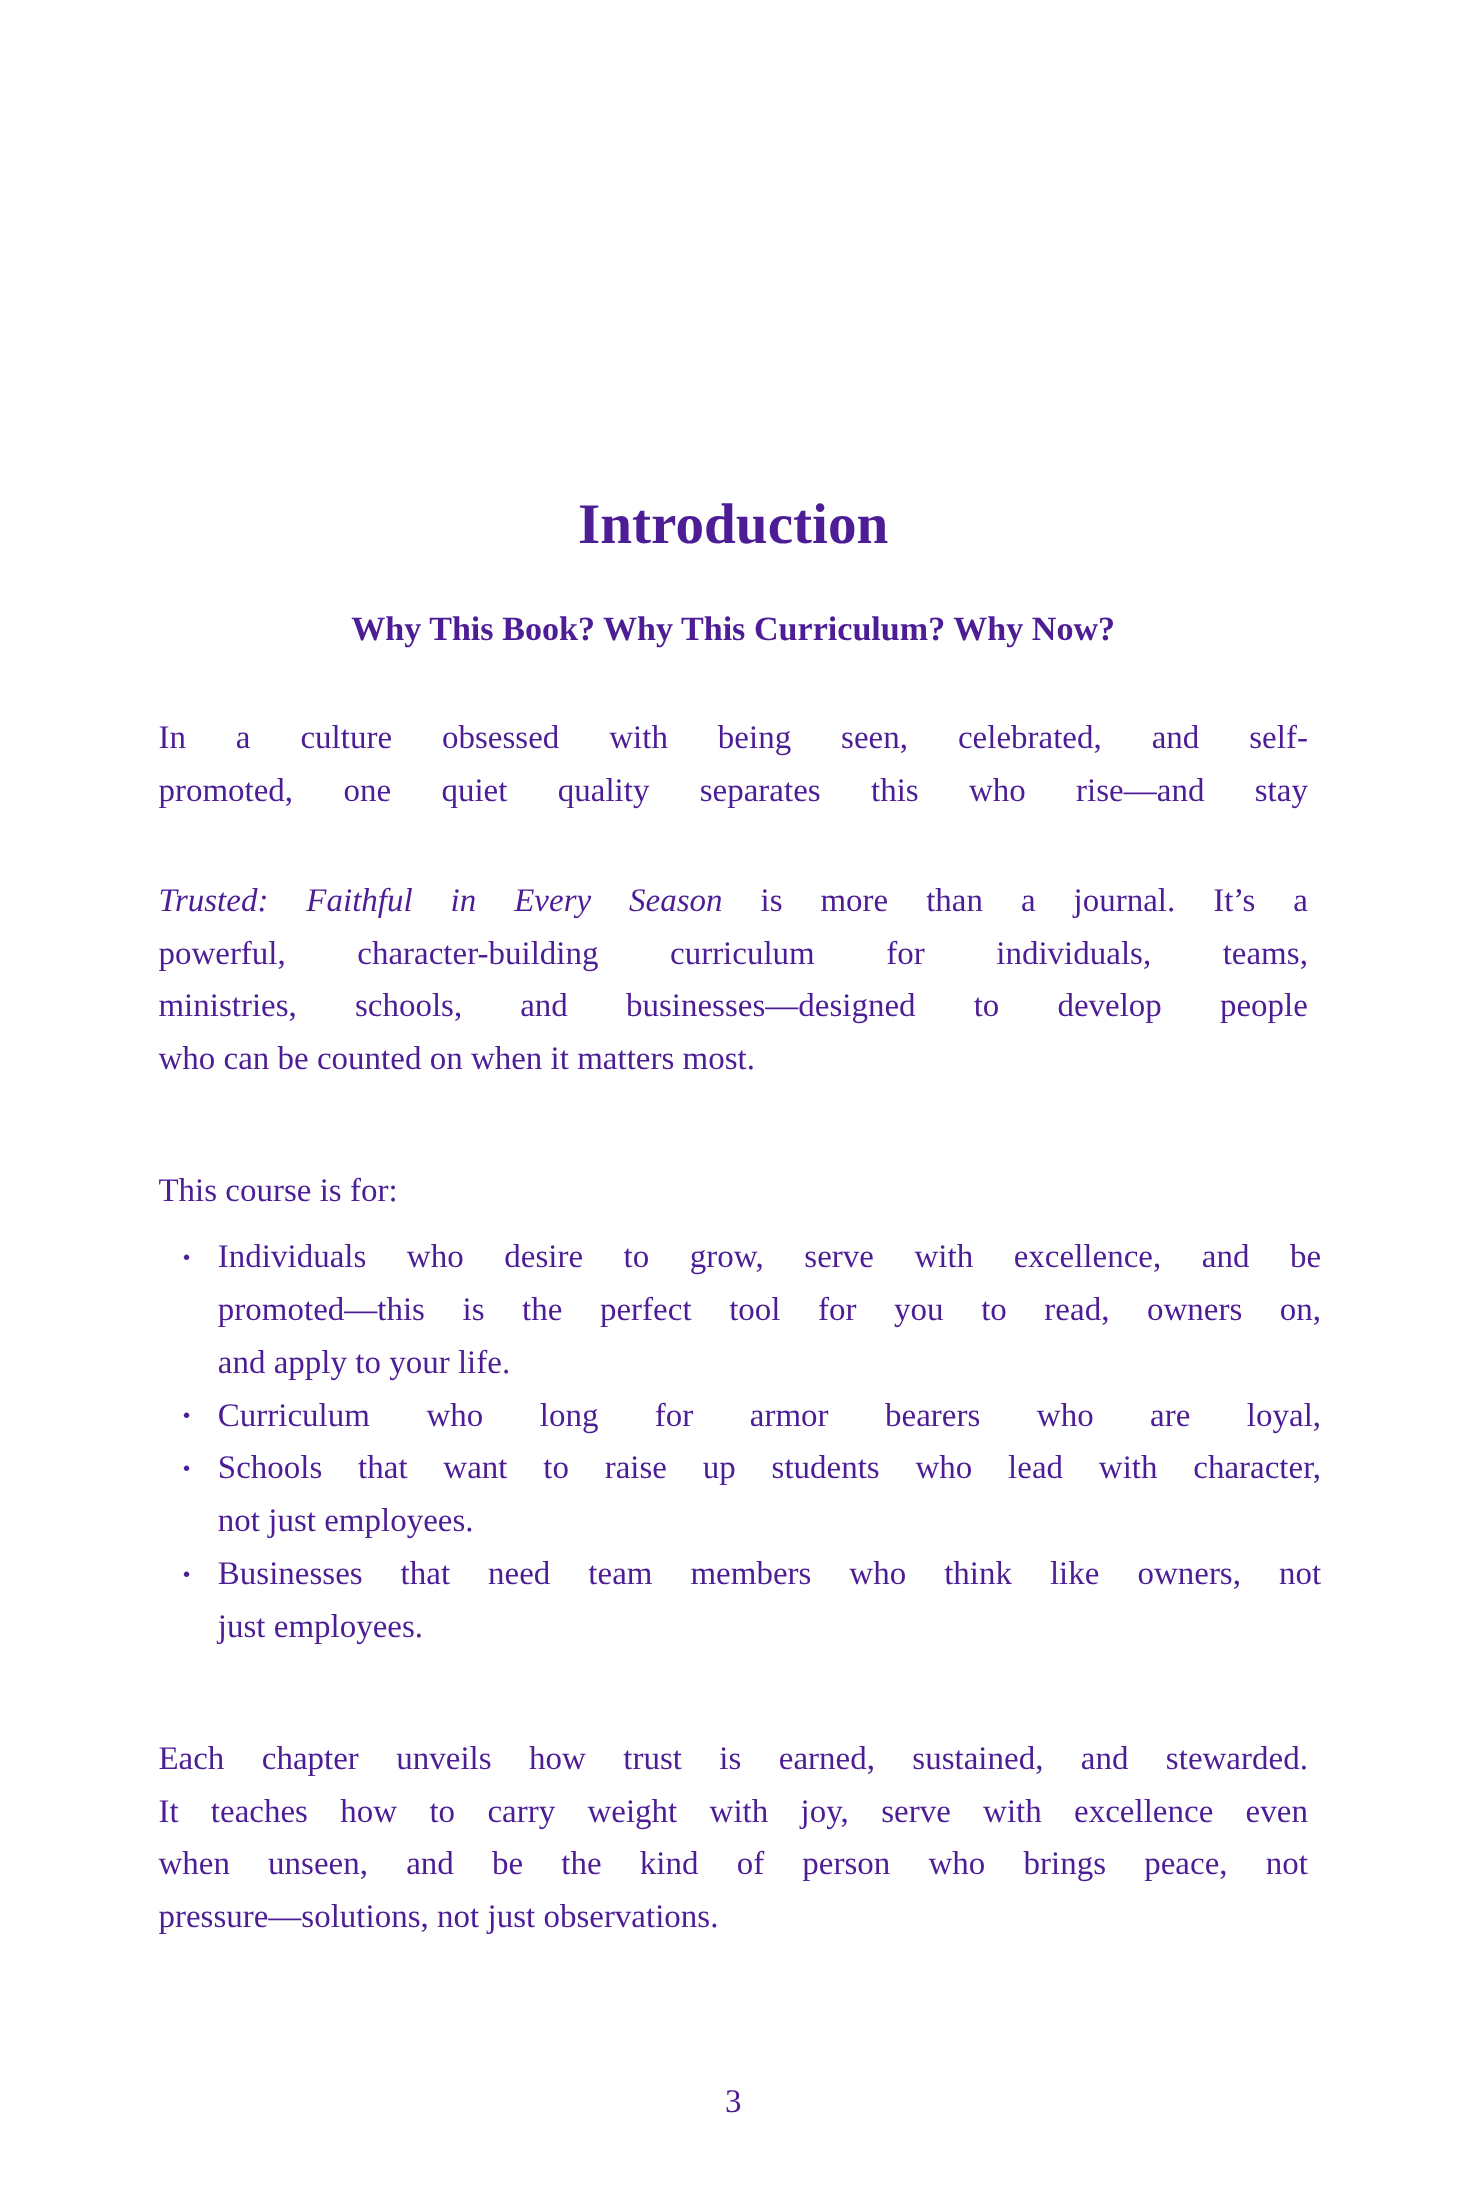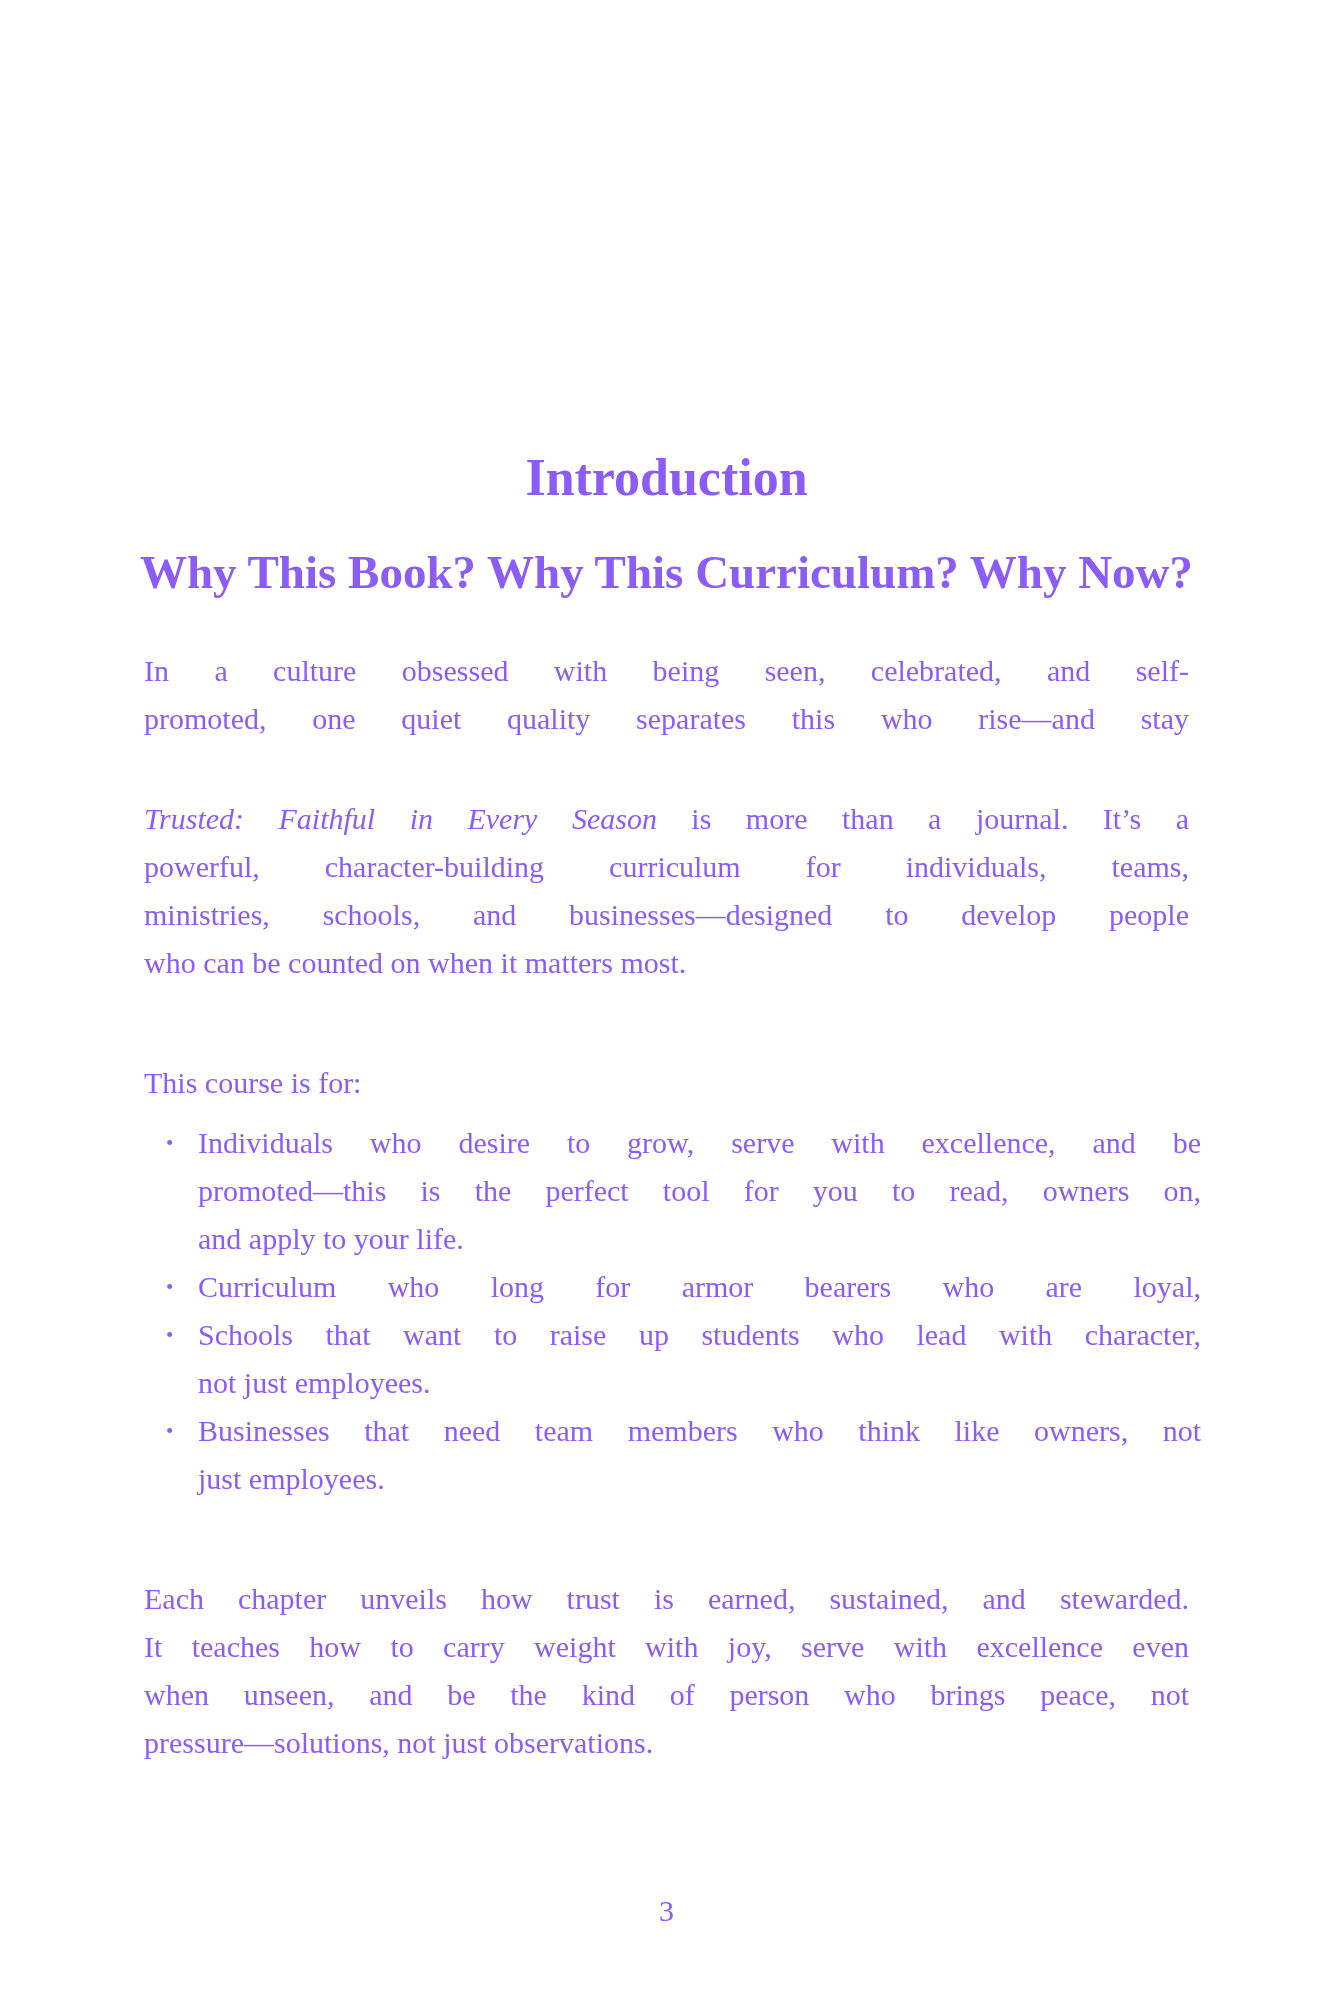--- a/index.html
+++ b/index.html
@@ -6,37 +6,37 @@
     margin: 0;
     padding: 0;
     background: #ffffff;
   }
   .page {
     position: relative;
     width: 1333px;
     height: 2000px;
     margin: 0 auto;
     background: #ffffff;
-    color: #8b5cf6;
+    color: #4c1d95;
     font-family: "Liberation Serif", serif;
     overflow: hidden;
   }
   .inner {
     padding: 447px 132px 0 132px;
   }
   .title {
     margin: 0;
     font-size: 52px;
     line-height: 62px;
     font-weight: bold;
     text-align: center;
   }
   .subtitle {
     margin: 34px 0 0 0;
-    font-size: 47px;
+    font-size: 31px;
     line-height: 58px;
     font-weight: bold;
     text-align: center;
   }
   #content {
     font-size: 30px;
     line-height: 48px;
   }
   .para { margin: 12px; }
   #content > :nth-child(1) { margin-top: 46px; }

